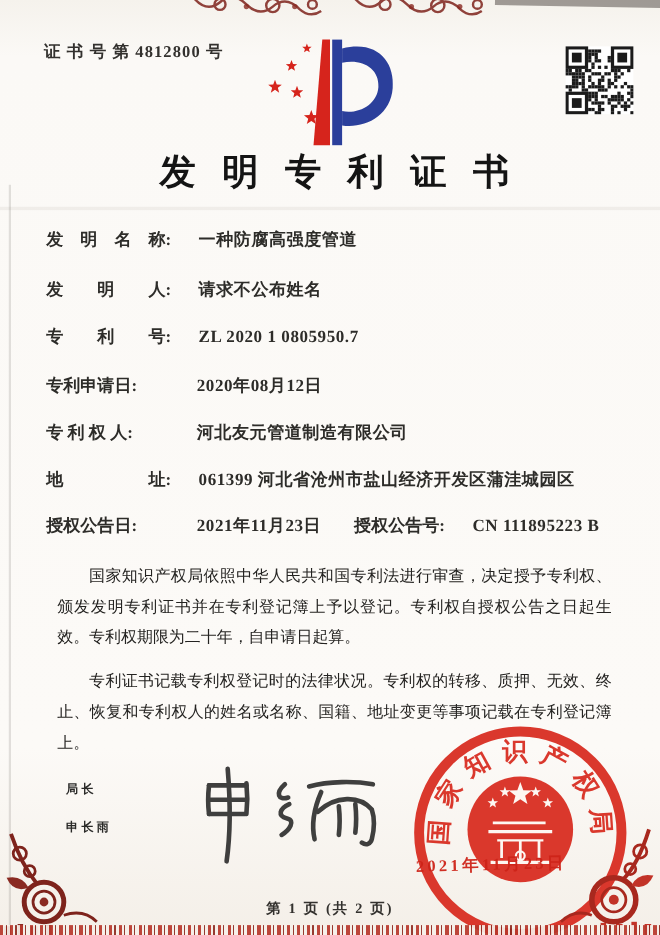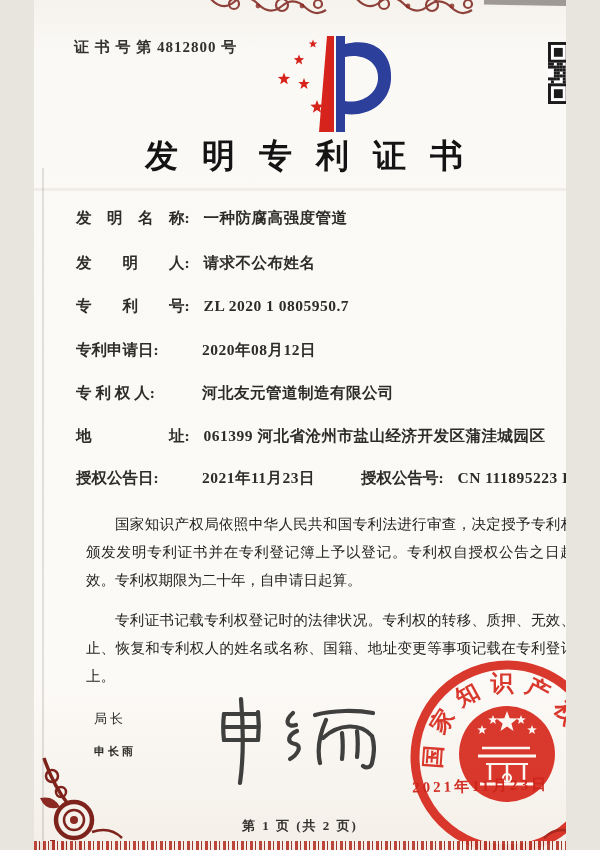--- a/index.html
+++ b/index.html
@@ -1,44 +1,44 @@
 <!DOCTYPE html>
 <html><head>
 <meta charset="utf-8">
 <style>
   * { margin:0; padding:0; box-sizing:border-box; }
   html,body { background:#e8e4de; }
   .cert {
-    position:relative; width:532px; height:850px; margin:0 auto;
+    position:relative; width:600px; height:850px; margin:0 auto;
     background:linear-gradient(180deg,#f5f2ec 0%, #fbf9f6 6%, #fcfaf7 80%, #f4efe8 100%);
     overflow:hidden;
     font-family:"Liberation Serif","DejaVu Serif",serif;
     color:#2a2a28;
   }
   
   .edge-line-left { position:absolute; left:8px; top:168px; width:2px; height:682px; background:rgba(90,80,72,.16); }
   .artifact-band { position:absolute; left:0; top:188px; width:100%; height:3px; background:rgba(110,100,90,.08); }
   .gray-top-band { position:absolute; left:450px; top:-2px; width:160px; height:8px; background:#8f8a85; transform:rotate(1deg); opacity:.85; }
 
   .cert-no { position:absolute; left:40px; top:38px; font-size:15px; font-weight:600; letter-spacing:1px; color:#33312e; }
   .qr { position:absolute; left:514px; top:42px; width:62px; height:62px; }
   .logo { position:absolute; left:240px; top:28px; width:124px; height:110px; }
   .title { position:absolute; left:0; top:134px; width:100%; text-align:center;
            font-size:33px; font-weight:bold; letter-spacing:24px; padding-left:32px; color:#141414; }
 
   .frow { position:absolute; left:42px; width:530px; font-size:15.5px; font-weight:600; color:#2d2c29; white-space:nowrap; }
   .flabel { display:inline-block; min-width:112px; }
-  .fvalue { margin-left:10px; letter-spacing:.5px; }
-  .flabel2 { margin-left:42px; }
+  .fvalue { margin-left:21px; letter-spacing:.5px; }
+  .flabel2 { margin-left:26px; }
 
   .body-text { position:absolute; left:40px; top:498px; width:528px; font-size:14.5px;
                line-height:28px; font-weight:500; color:#242321; }
   .body-text p { text-indent:2em; margin:12px; text-align:justify; }
 
-  .sig-title { position:absolute; left:60px; top:710px; font-size:13px; font-weight:400; letter-spacing:3px; }
+  .sig-title { position:absolute; left:60px; top:710px; font-size:11px; font-weight:700; letter-spacing:3px; }
   .sig-name  { position:absolute; left:60px; top:744px; font-size:11px; font-weight:600; letter-spacing:3px; }
   .sig-hand  { position:absolute; left:175px; top:686px; width:185px; height:105px; }
 
   .seal { position:absolute; left:368px; top:660px; width:210px; height:190px; }
   .seal-date { position:absolute; left:378px; top:776px; width:200px; font-size:15px; font-weight:bold;
                color:rgba(205,35,24,.95); letter-spacing:3px; transform:rotate(-1.5deg);
                font-family:"Liberation Serif","DejaVu Serif",serif; }
 
   .footer { position:absolute; left:0; top:817px; width:100%; text-align:center; font-size:13px;
             font-weight:600; letter-spacing:2px; color:#33312e; }

